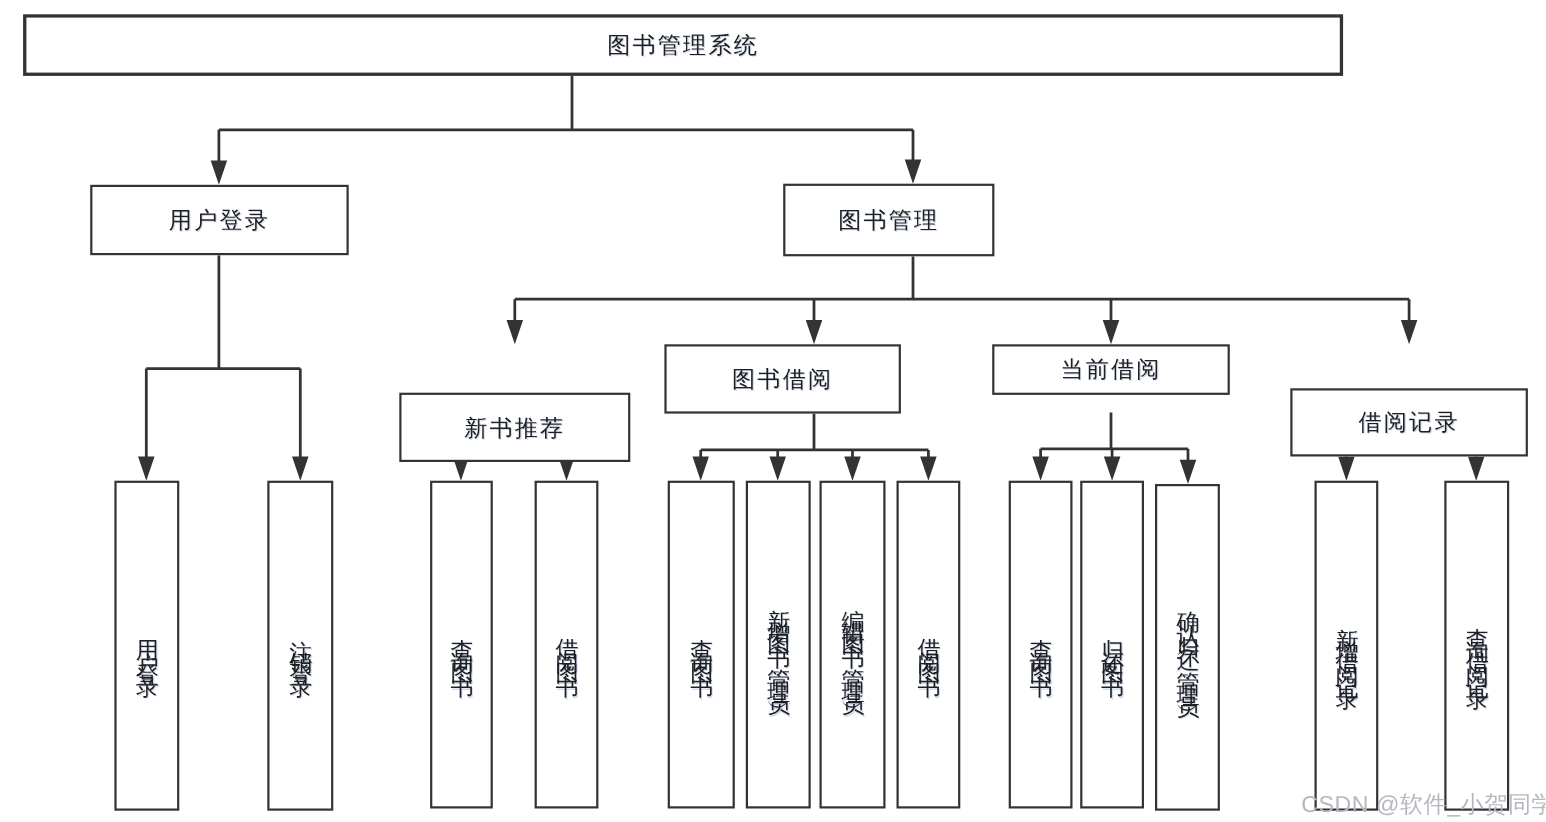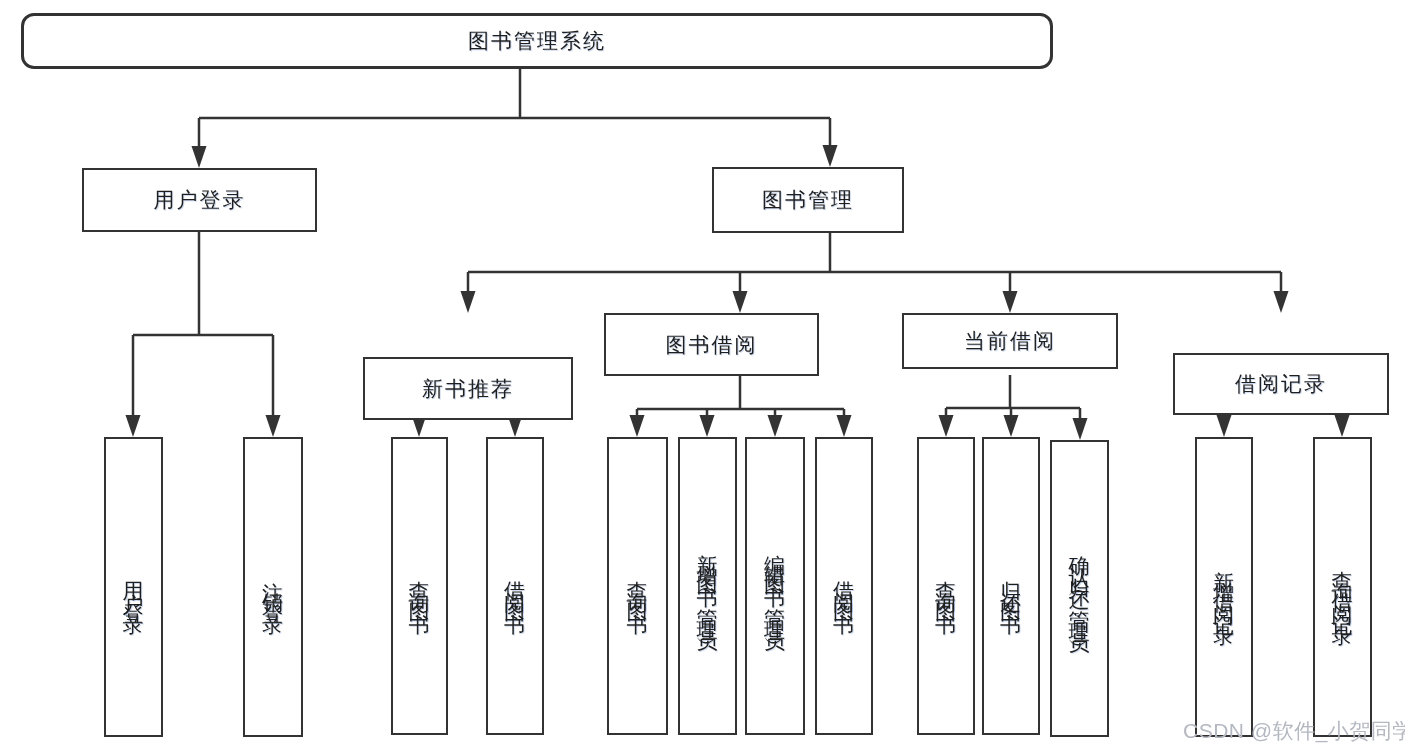--- a/index.html
+++ b/index.html
@@ -71,28 +71,28 @@
       <polygon points="767.5,415 782.5,415 775,437"></polygon>
       <polygon points="836.5,415 851.5,415 844,437"></polygon>
       <polygon points="938.5,415 953.5,415 946,437"></polygon>
       <polygon points="1003.5,415 1018.5,415 1011,437"></polygon>
       <polygon points="1072.5,418 1087.5,418 1080,440"></polygon>
       <polygon points="1216.5,415 1231.5,415 1224,437"></polygon>
       <polygon points="1334.5,415 1349.5,415 1342,437"></polygon>
     </g>
   </svg>
 
-  <div class="node root" style="left:21px;top:13px;width:1032px;height:56px;border-radius:13px;">图书管理系统</div>
+  <div class="node root" style="left:21px;top:13px;width:1200px;height:56px;">图书管理系统</div>
 
   <div class="node" style="left:82px;top:168px;width:235px;height:64px;">用户登录</div>
   <div class="node" style="left:712px;top:167px;width:192px;height:66px;">图书管理</div>
 
   <div class="node" style="left:363px;top:313px;width:210px;height:63px;margin-top:44px;">新书推荐</div>
   <div class="node" style="left:604px;top:313px;width:215px;height:63px;">图书借阅</div>
-  <div class="node" style="left:902px;top:313px;width:216px;height:56px;">当前借阅</div>
+  <div class="node" style="left:902px;top:313px;width:216px;height:46px;">当前借阅</div>
   <div class="node" style="left:1173px;top:313px;width:216px;height:62px;margin-top:40px;">借阅记录</div>
 
   <div class="node leaf" style="left:104px;top:437px;width:59px;height:300px;">
     <span>用户登录</span>
   </div>
   <div class="node leaf" style="left:243px;top:437px;width:60px;height:300px;">
     <span>注销登录</span>
   </div>
 
   <div class="node leaf" style="left:391px;top:437px;width:57px;height:298px;">

